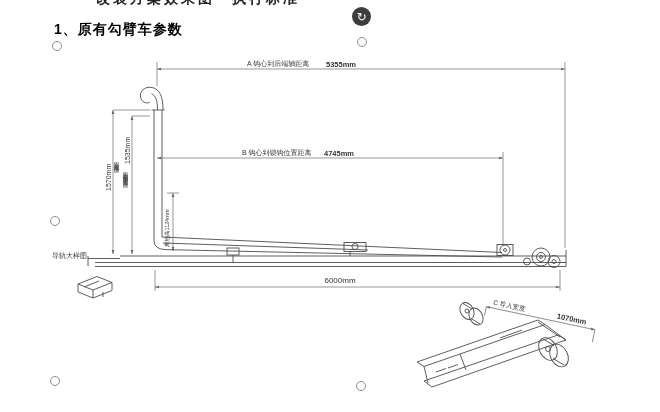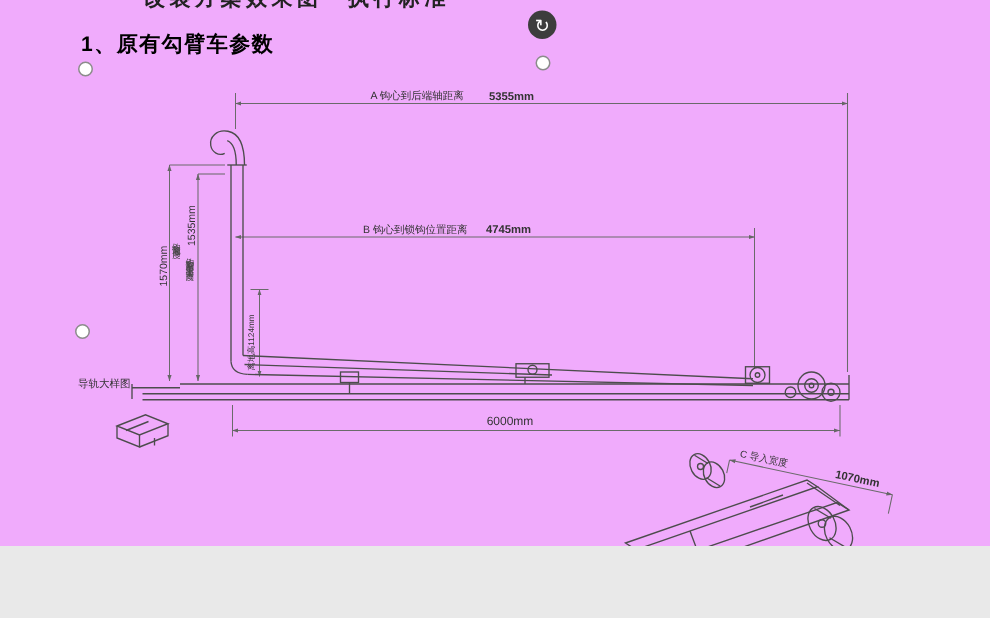--- a/index.html
+++ b/index.html
@@ -1,17 +1,17 @@
 <!DOCTYPE html>
 <html><head>
 <meta charset="utf-8">
 <style>
   html,body{margin:0;padding:0;background:#e9e9e9;}
   .page{
-    position:relative;width:660px;height:364px;background:#f0abfc;
+    position:relative;width:660px;height:412px;background:#ffffff;
     overflow:hidden;font-family:"Liberation Sans","DejaVu Sans",sans-serif;
   }
   
   .clip-top{position:absolute;left:96px;top:0;width:320px;height:8px;overflow:hidden;}
   .clip-top span{display:block;margin-top:-10px;font-size:14px;font-weight:bold;color:#222;
     letter-spacing:3px;white-space:nowrap;}
   .heading{position:absolute;left:54px;top:21px;font-size:14px;font-weight:bold;color:#000;
     letter-spacing:1px;}
   
   .handle{position:absolute;width:10px;height:10px;border:1.3px solid #8c8c8c;border-radius:50%;

